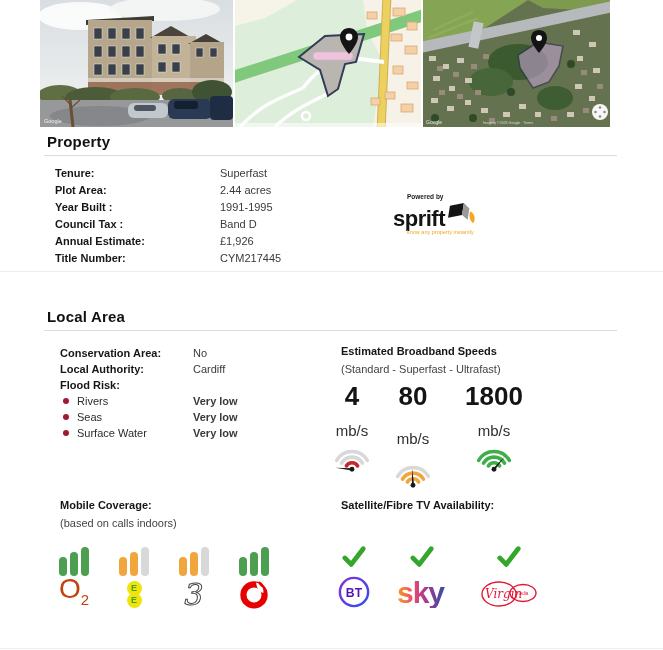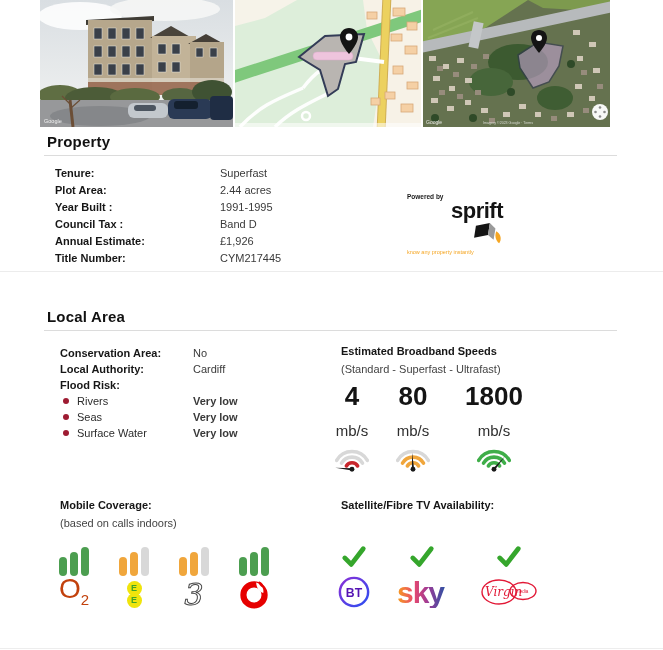--- a/index.html
+++ b/index.html
@@ -35,24 +35,24 @@
   .bar-gray{background:#d8d8d8;}
   .mob-logo{height:32px;margin-top:2px;display:flex;align-items:center;justify-content:center;}
   .o2-text{font-weight:normal;font-size:28px;color:#c2410c;line-height:28px;}
   .o2-text sub{font-size:15px;}
   .ee-wrap{display:flex;flex-direction:column;align-items:center;}
   .ee-c{width:15px;height:15px;border-radius:50%;background:#f0e40c;color:#3fa427;
         font-size:9px;font-weight:bold;display:flex;align-items:center;justify-content:center;}
   .ee-c+.ee-c{margin-top:-3px;}
   .tv-cols{display:flex;}
   .tv-col{display:flex;flex-direction:column;align-items:center;width:48px;}
-  .tv-logo{height:32px;margin-top:7px;display:flex;align-items:flex-start;justify-content:center;}
+  .tv-logo{height:32px;margin-top:7px;display:flex;align-items:flex-end;justify-content:center;}
   .sprift{line-height:1;}
   .sp-pb{font-size:6.5px;font-weight:bold;color:#1a1a1a;margin-left:14px;}
-  .sp-brandrow{display:flex;align-items:flex-end;gap:2px;margin-top:1px;flex-direction:column;}
+  .sp-brandrow{display:flex;align-items:flex-end;gap:2px;margin-top:1px;}
   .sp-brand{font-size:22px;font-weight:bold;color:#141414;letter-spacing:-.5px;line-height:18px;}
   .sp-tag{font-size:5.5px;color:#f5a623;margin:2px 0 0 14px;}
   .bottom-line{position:absolute;left:0;top:648px;width:663px;height:1px;background:#ededed;}
 </style>
 </head>
 <body>
 
 <div class="page">
 
   <div class="imgbox" style="left:40px;width:193px;">
@@ -301,21 +301,21 @@
       <svg class="bb-ico" width="34" height="28" viewBox="0 0 36 30">
         <g fill="none" stroke-linecap="round" stroke-width="3.8">
           <path d="M1.55 16.5 A19 19 0 0 1 34.45 16.5" stroke="#d8d8d8"></path>
           <path d="M6.74 19.5 A13 13 0 0 1 29.26 19.5" stroke="#d8d8d8"></path>
           <path d="M11.94 22.5 A7 7 0 0 1 24.06 22.5" stroke="#c8262c"></path>
         </g>
         <polygon points="16.8,26 19.2,26 18,8" fill="#1a1a1a" transform="rotate(-85 18 26)"></polygon>
         <circle cx="18" cy="26" r="2.6" fill="#1a1a1a"></circle>
       </svg>
     </div>
-    <div class="bb-col" style="width:58px;margin-left:10px;">
+    <div class="bb-col" style="width:58px;margin-left:10px;gap:8px;">
       <div class="bb-num">80</div>
       <div class="bb-unit">mb/s</div>
       <svg class="bb-ico" width="34" height="28" viewBox="0 0 36 30">
         <g fill="none" stroke-linecap="round" stroke-width="3.8">
           <path d="M1.55 16.5 A19 19 0 0 1 34.45 16.5" stroke="#d8d8d8"></path>
           <path d="M6.74 19.5 A13 13 0 0 1 29.26 19.5" stroke="#f0a63c"></path>
           <path d="M11.94 22.5 A7 7 0 0 1 24.06 22.5" stroke="#f0a63c"></path>
         </g>
         <polygon points="16.8,26 19.2,26 18,8" fill="#1a1a1a" transform="rotate(-3 18 26)"></polygon>
         <circle cx="18" cy="26" r="2.6" fill="#1a1a1a"></circle>

